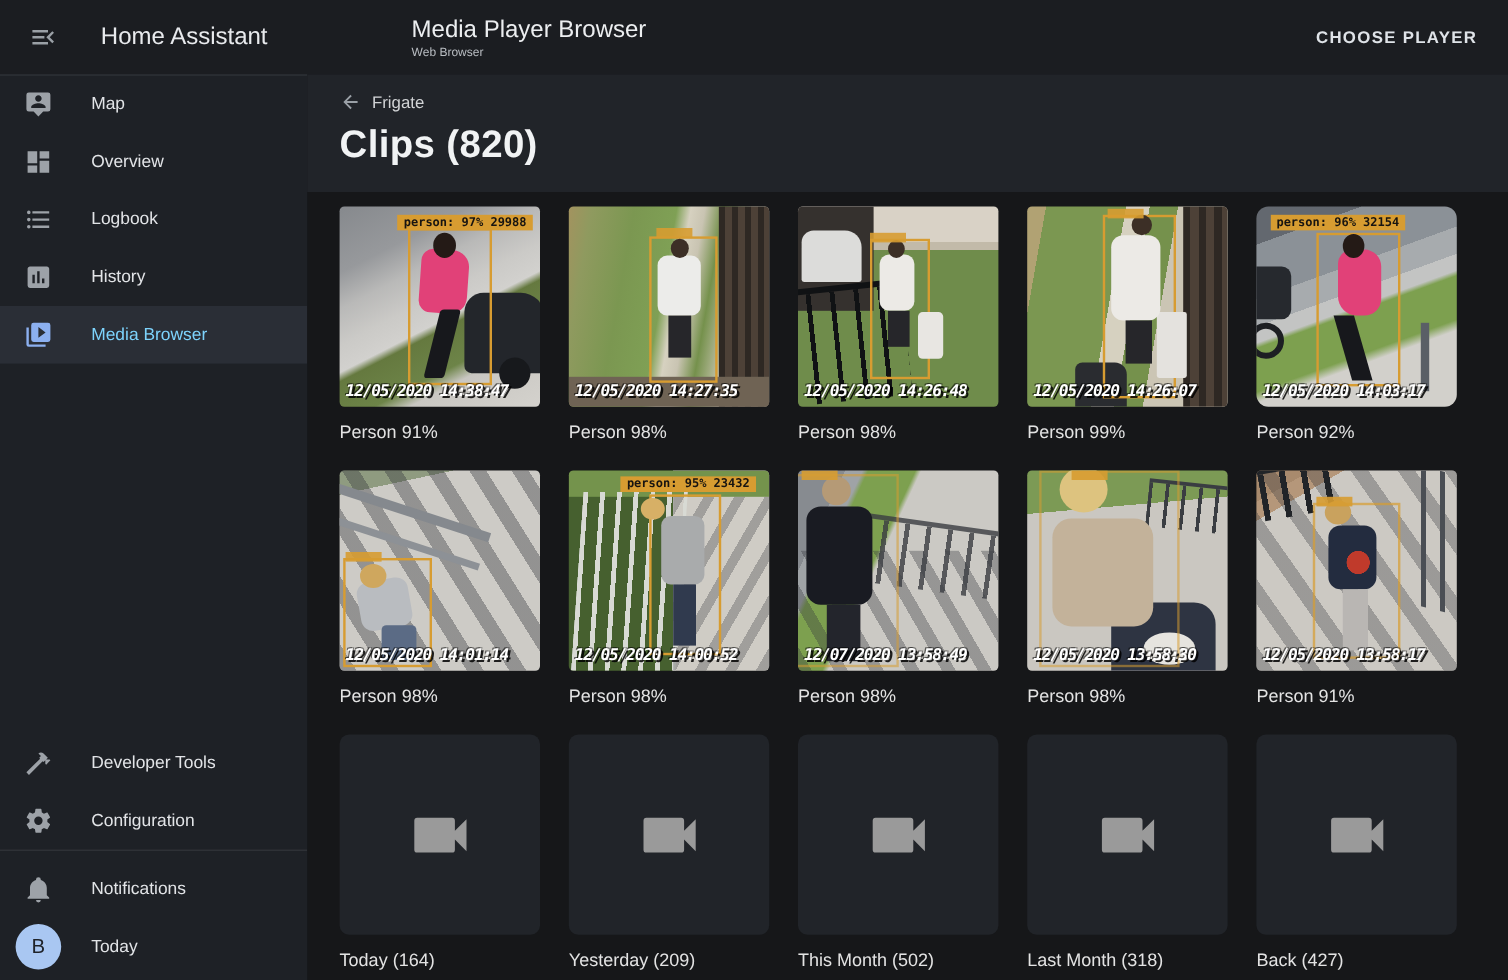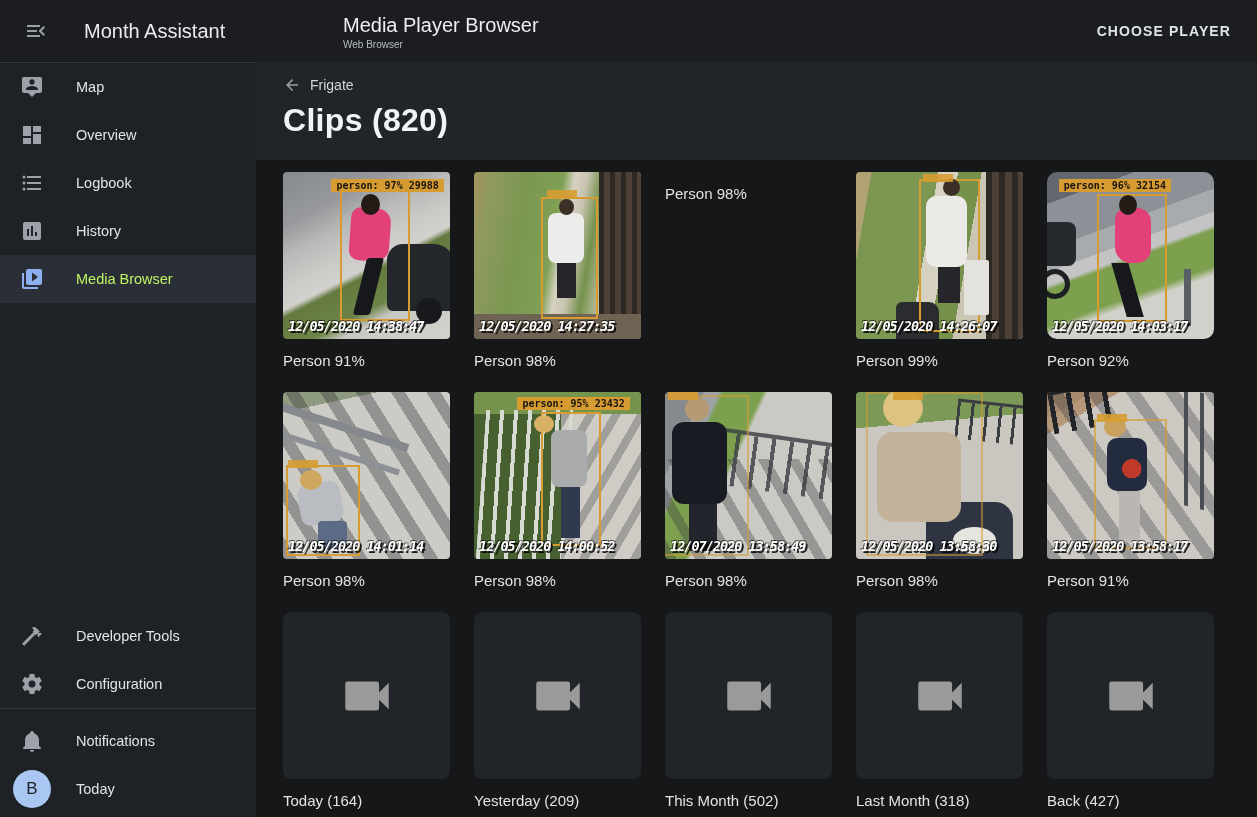--- a/index.html
+++ b/index.html
@@ -21,21 +21,21 @@
                    font-weight:700; letter-spacing:1.1px; cursor:pointer; padding:8px 8px; }
 
   
   .main { flex:1; display:flex; min-height:0; }
   .sidebar { width:256px; flex:0 0 256px; background:#1e2126; border-top:1px solid #32353a;
              display:flex; flex-direction:column; }
   .nav-item { height:48px; display:flex; align-items:center; padding-left:20px; cursor:pointer;
               color:#e2e4e7; font-size:14.5px; font-weight:500; }
   .nav-item .nicon { width:24px; height:24px; color:#9da2a8; flex:0 0 24px; }
   .nav-item .nlabel { margin-left:32px; }
-  .nav-item.selected { background:#2a2e36; color:#bef264; }
+  .nav-item.selected { background:#2a2e36; color:#7dd3fc; }
   .nav-item.selected .nicon { color:#8cb0f0; }
   .sidebar-spacer { flex:1; }
   .sidebar-footer { border-top:1px solid #33363b; padding-top:8px; padding-bottom:4px; }
   .avatar { width:38px; height:38px; border-radius:50%; background:#a9c7f2; color:#1f2329;
             display:flex; align-items:center; justify-content:center; font-size:17px; font-weight:500;
             margin-left:-7px; }
   .nav-item.user .nlabel { margin-left:25px; }
 
   
   .content { flex:1; display:flex; flex-direction:column; min-width:0; background:#212429; }
@@ -186,21 +186,21 @@
 
 <div class="app">
 
   <div class="topbar">
     <div class="topbar-left">
       <div class="menu-btn">
         <svg width="24" height="24" viewBox="0 0 24 24" fill="currentColor">
             <path d="M21,15.61L19.59,17L14.58,12L19.59,7L21,8.39L17.44,12L21,15.61M3,6H16V8H3V6M3,13V11H13V13H3M3,18V16H16V18H3Z"></path>
           </svg>
       </div>
-      <div class="app-title">Month Assistant</div>
+      <div class="app-title">Home Assistant</div>
     </div>
     <div class="topbar-center">
       <div class="dlg-title">Media Player Browser</div>
       <div class="dlg-subtitle">Web Browser</div>
     </div>
     <div class="topbar-right">
       <button class="choose-player">CHOOSE PLAYER</button>
     </div>
   </div>
 
@@ -299,20 +299,29 @@
                 <div class="o2"></div>
               <div class="bbox"></div>
                 <div class="hd"></div>
               <div class="chip"></div>
               <div class="ts">12/05/2020 14:27:35</div>
             </div>
             <div class="caption">Person 98%</div>
           </div>
 
           <div class="cell">
+            <div class="thumb t3">
+              <div class="o1"></div>
+                <div class="o2"></div>
+                <div class="o3"></div>
+              <div class="bbox"></div>
+                <div class="hd"></div>
+              <div class="chip"></div>
+              <div class="ts">12/05/2020 14:26:48</div>
+            </div>
             <div class="caption">Person 98%</div>
           </div>
 
           <div class="cell">
             <div class="thumb t4">
               <div class="o1"></div>
                 <div class="o2"></div>
               <div class="bbox"></div>
                 <div class="hd"></div>
               <div class="chip"></div>

